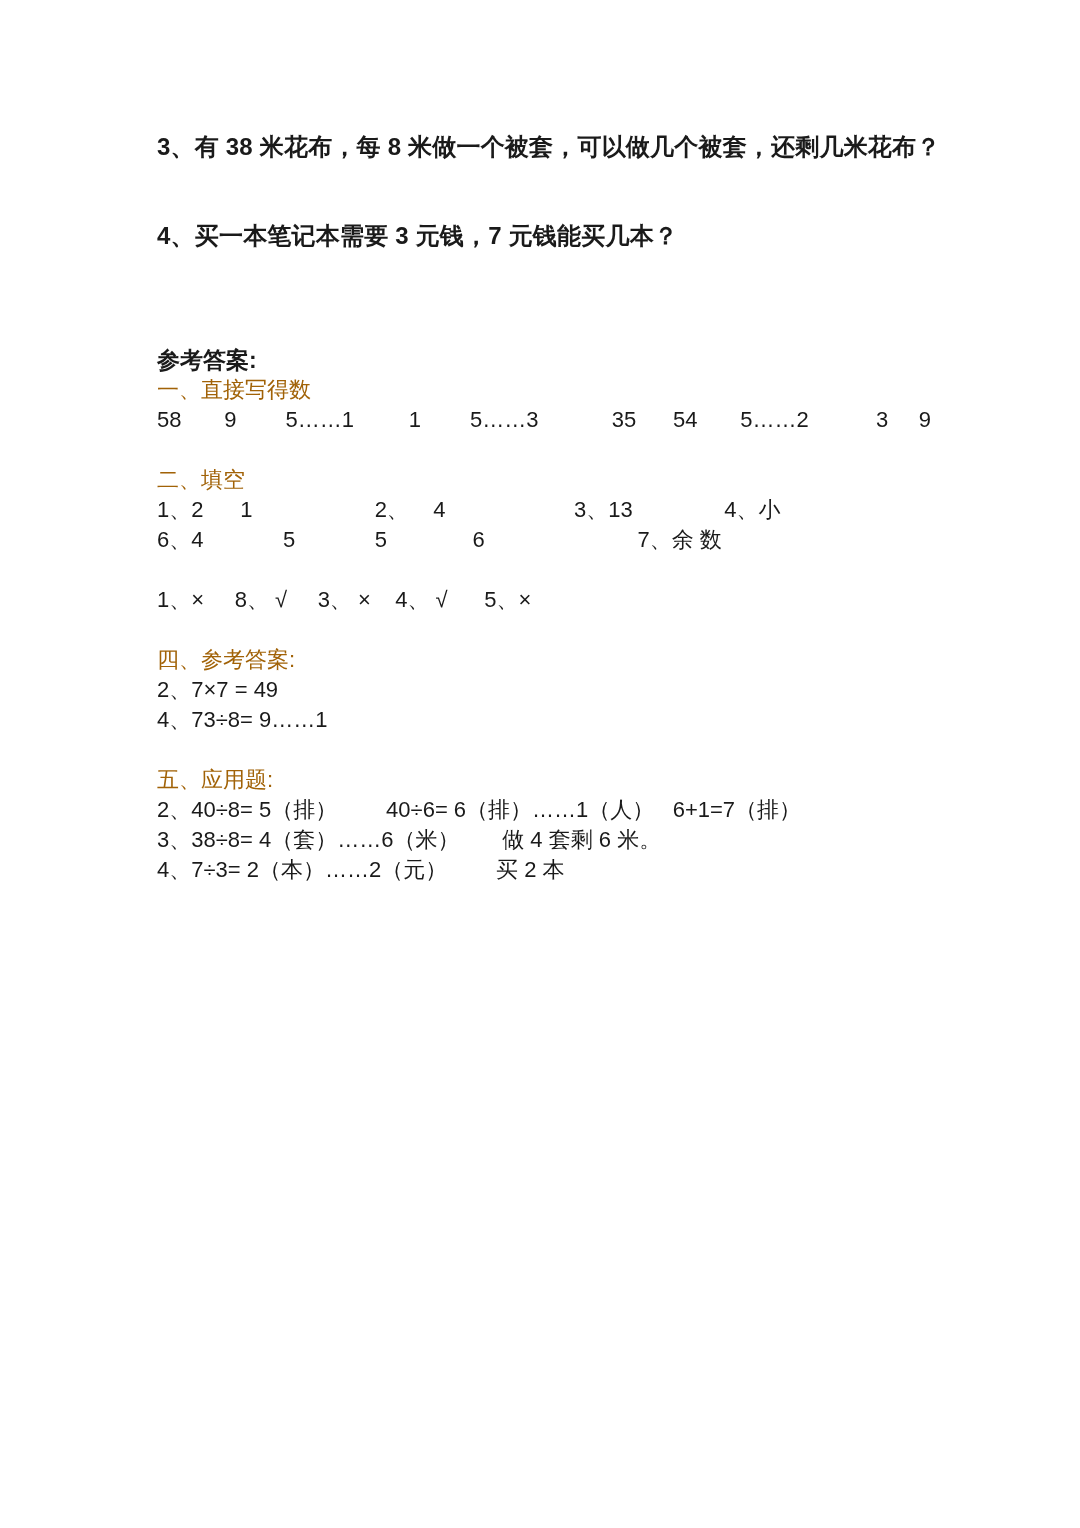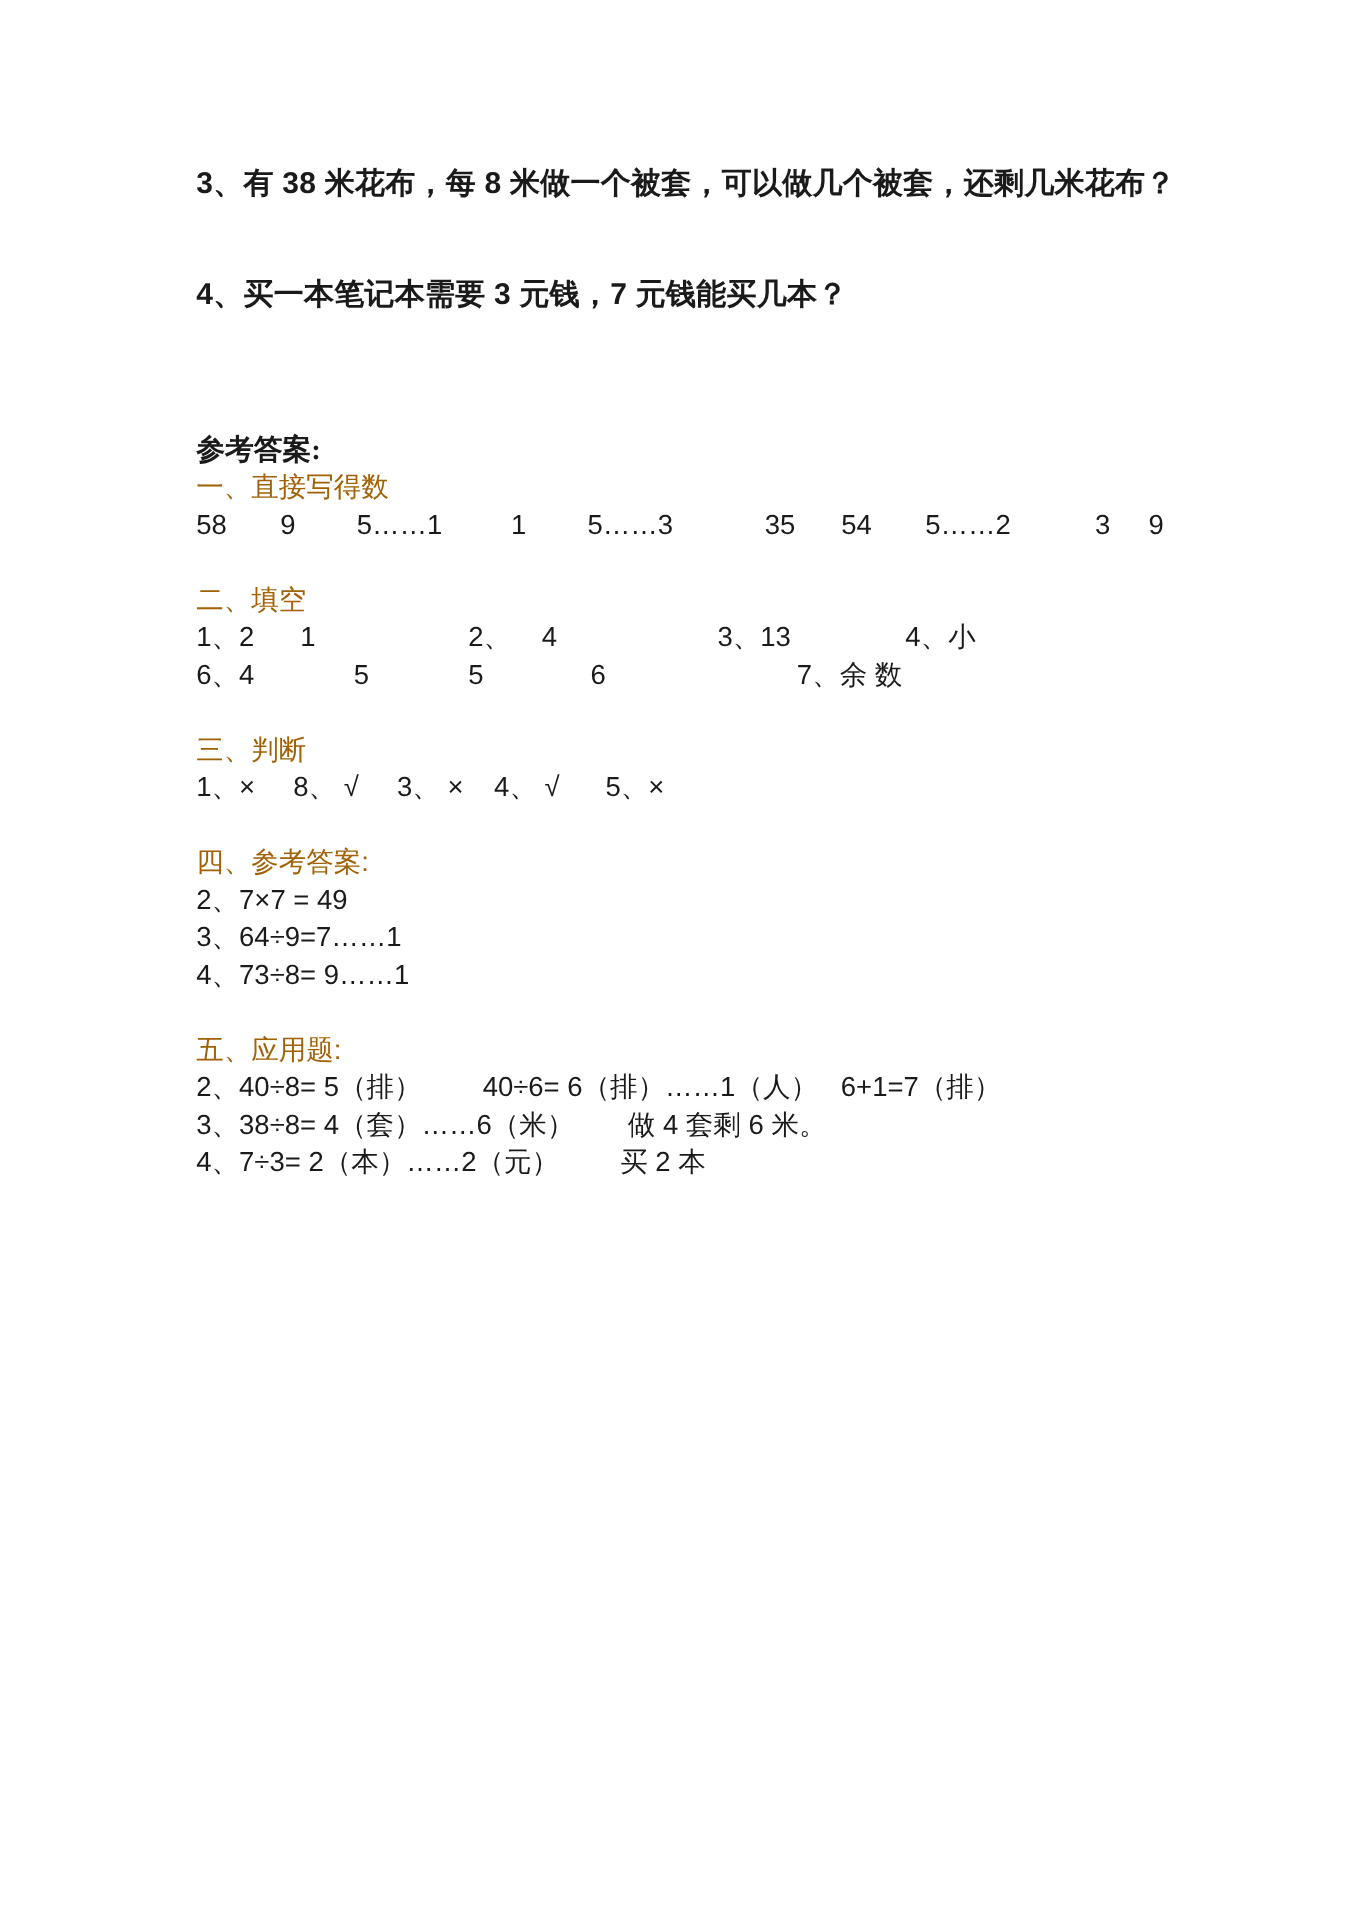--- a/index.html
+++ b/index.html
@@ -29,21 +29,20 @@
     white-space: pre;
     letter-spacing: 0.2px;
   }
   .q-gap { height: 59px; }
   .ans-gap { height: 94px; }
   .ans-title {
     font-size: 23px;
     line-height: 30px;
     font-weight: 700;
     white-space: pre;
-    font-family: Liberation Serif, serif;
   }
   .line {
     font-size: 22px;
     line-height: 30px;
     font-weight: 400;
     white-space: pre;
   }
   .heading {
     font-weight: 400;
     color: #a16207;
@@ -73,28 +72,26 @@
       <div class="line">58       9        5……1         1        5……3            35      54       5……2           3     9</div>
     </section>
 
     <section>
       <div class="line heading">二、填空</div>
       <div class="line">1、2      1                    2、    4                     3、13               4、小</div>
       <div class="line">6、4             5             5              6                         7、余 数</div>
     </section>
 
     <section>
-      <div class="line heading">三、判断</div>
       <div class="line">1、×     8、 √     3、 ×    4、 √      5、×</div>
     </section>
 
     <section>
       <div class="line heading">四、参考答案:</div>
       <div class="line">2、7×7 = 49</div>
-      <div class="line">3、64÷9=7……1</div>
       <div class="line">4、73÷8= 9……1</div>
     </section>
 
     <section>
       <div class="line heading">五、应用题:</div>
       <div class="line">2、40÷8= 5（排）        40÷6= 6（排）……1（人）   6+1=7（排）</div>
       <div class="line">3、38÷8= 4（套）……6（米）       做 4 套剩 6 米。</div>
       <div class="line">4、7÷3= 2（本）……2（元）        买 2 本</div>
     </section>
 

